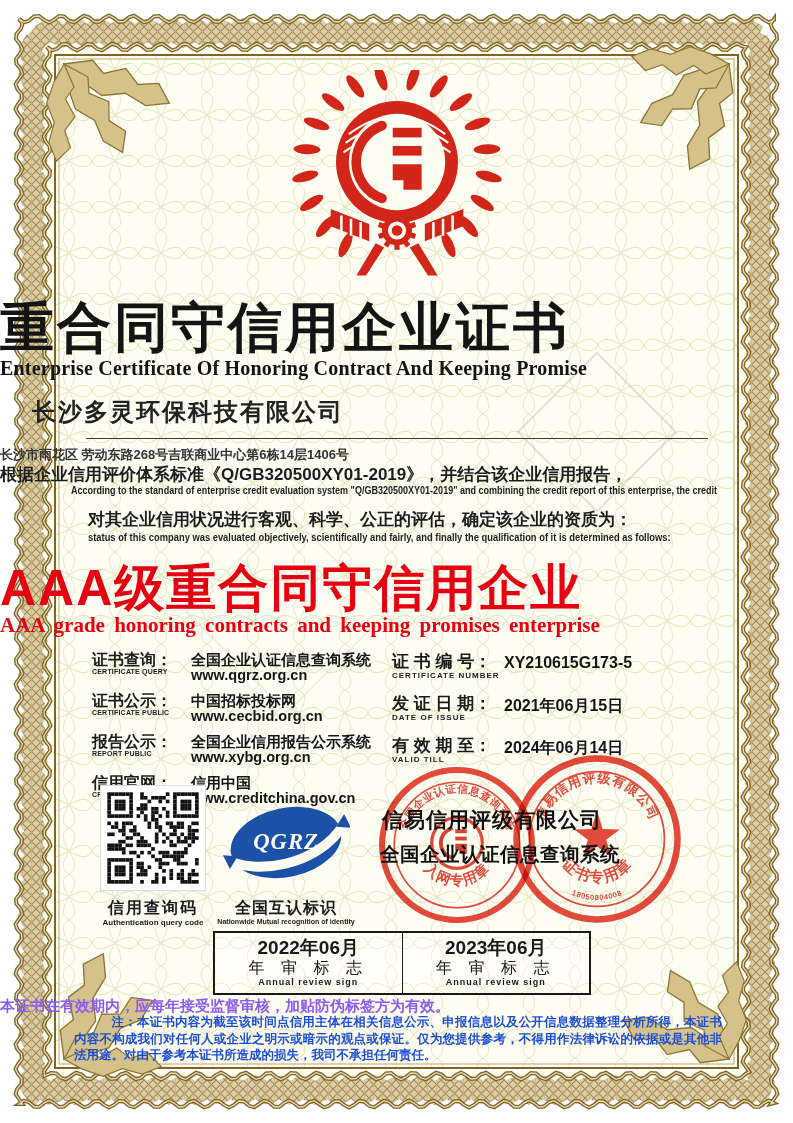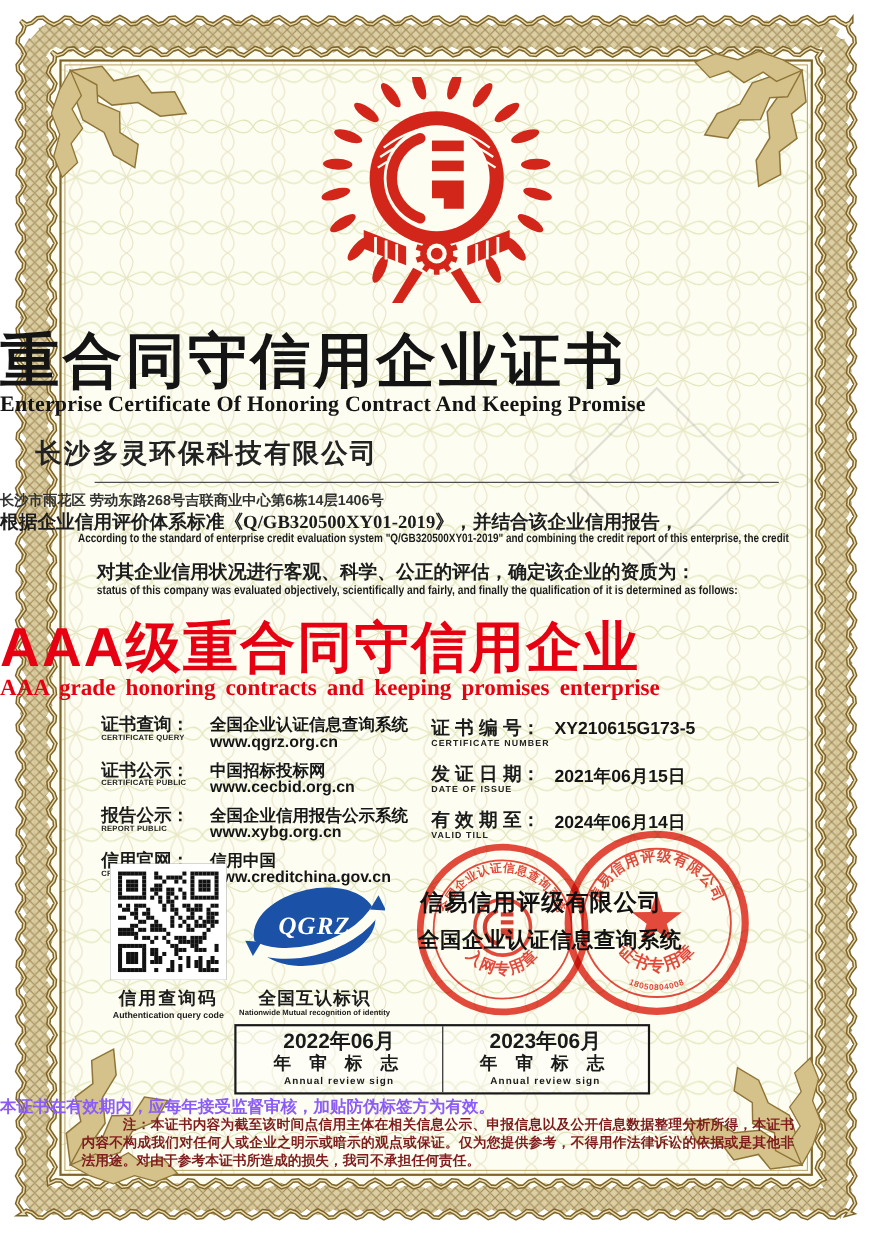--- a/index.html
+++ b/index.html
@@ -6,21 +6,21 @@
   body{font-family:"Liberation Sans", sans-serif;}
   .page{position:relative;width:793px;height:1123px;margin:0 auto;background:#ffffff;overflow:hidden;}
   .abs{position:absolute;}
   #bg-svg{position:absolute;left:0;top:0;width:793px;height:1123px;}
   .center{left:0;width:793px;text-align:left;}
   .title-cn{top:292px;font-size:54px;font-weight:900;color:#141414;letter-spacing:3px;}
   .title-en{top:357px;font-family:"Liberation Serif",serif;font-size:20px;font-weight:700;color:#141414;letter-spacing:.2px;}
   .company{top:396px;font-size:24px;font-weight:600;color:#222;letter-spacing:2px;margin-left:32px;}
   .divider{left:86px;top:438px;width:622px;border-top:1.6px solid #3a3a3a;}
   .address{top:446px;font-size:13px;font-weight:700;color:#333;}
-  .intro1cn{top:463px;font-size:17px;font-weight:600;color:#1d1d1d;font-family:Liberation Serif, serif;}
+  .intro1cn{top:463px;font-size:17px;font-weight:600;color:#1d1d1d;}
   .intro-en{font-weight:700;color:#1d1d1d;white-space:nowrap;}
   .intro1en{top:484px;font-size:11px;}
   .intro1en span{display:inline-block;transform:scaleX(.82);transform-origin:center;}
   .intro2cn{left:88px;top:508px;font-size:17px;font-weight:600;color:#1d1d1d;}
   .intro2en{left:88px;top:531px;font-size:11px;}
   .intro2en span{display:inline-block;transform:scaleX(.85);transform-origin:left;}
   .grade-cn{top:555px;font-size:50px;font-weight:900;color:#e60012;letter-spacing:2px;}
   .grade-en{top:613px;font-family:"Liberation Serif",serif;font-size:21px;font-weight:700;color:#e60012;word-spacing:4px;}
   .links{left:92px;top:651px;}
   .link-row{display:flex;margin-bottom:9px;}
@@ -36,24 +36,24 @@
   .det-en{font-size:8px;font-weight:700;color:#222;letter-spacing:1px;line-height:9px;}
   .det-val{font-size:16px;font-weight:600;color:#161616;padding-top:1px;}
   .qr-label-cn{font-size:16px;font-weight:800;color:#1b1b1b;}
   .qr-label-en{font-size:8px;font-weight:700;color:#222;}
   .issuer1{left:382px;top:806px;font-size:21px;font-weight:700;color:#111;letter-spacing:1px;}
   .issuer2{left:380px;top:841px;font-size:19.5px;font-weight:600;color:#111;letter-spacing:.5px;}
   .annual-box{left:213px;top:931px;width:374px;height:60px;border:2px solid #1a1a1a;display:flex;background:rgba(255,255,255,.35);}
   .annual-cell{flex:1;text-align:center;padding-top:4px;}
   .annual-cell + .annual-cell{border-left:1.6px solid #1a1a1a;}
   .annual-date{font-size:19px;font-weight:700;color:#1a1a1a;line-height:21px;}
-  .annual-cn{font-size:16px;font-weight:700;color:#1a1a1a;letter-spacing:6px;line-height:19px;}
+  .annual-cn{font-size:16px;font-weight:400;color:#1a1a1a;letter-spacing:6px;line-height:19px;}
   .annual-en{font-size:9px;font-weight:700;color:#1a1a1a;letter-spacing:1px;line-height:10px;}
   .notice{top:997px;font-size:15px;font-weight:700;color:#8b5cf6;}
-  .note{left:74px;top:1014px;width:648px;font-size:12.5px;font-weight:600;color:#7f1d1d;line-height:1.32;text-align:justify;text-indent:3em;}
+  .note{left:74px;top:1014px;width:648px;font-size:12.5px;font-weight:600;color:#1d4ed8;line-height:1.32;text-align:justify;text-indent:3em;}
   .wm{position:absolute;border:2px solid rgba(145,145,130,.25);transform:rotate(45deg);}
   .wm1{left:540px;top:375px;width:110px;height:110px;}
   .wm2{left:215px;top:540px;width:140px;height:140px;border-color:rgba(150,150,135,.13);}
   .stamp{position:absolute;opacity:.92;mix-blend-mode:multiply;}
 </style>
 </head>
 <body>
 
 <div class="page">
 

